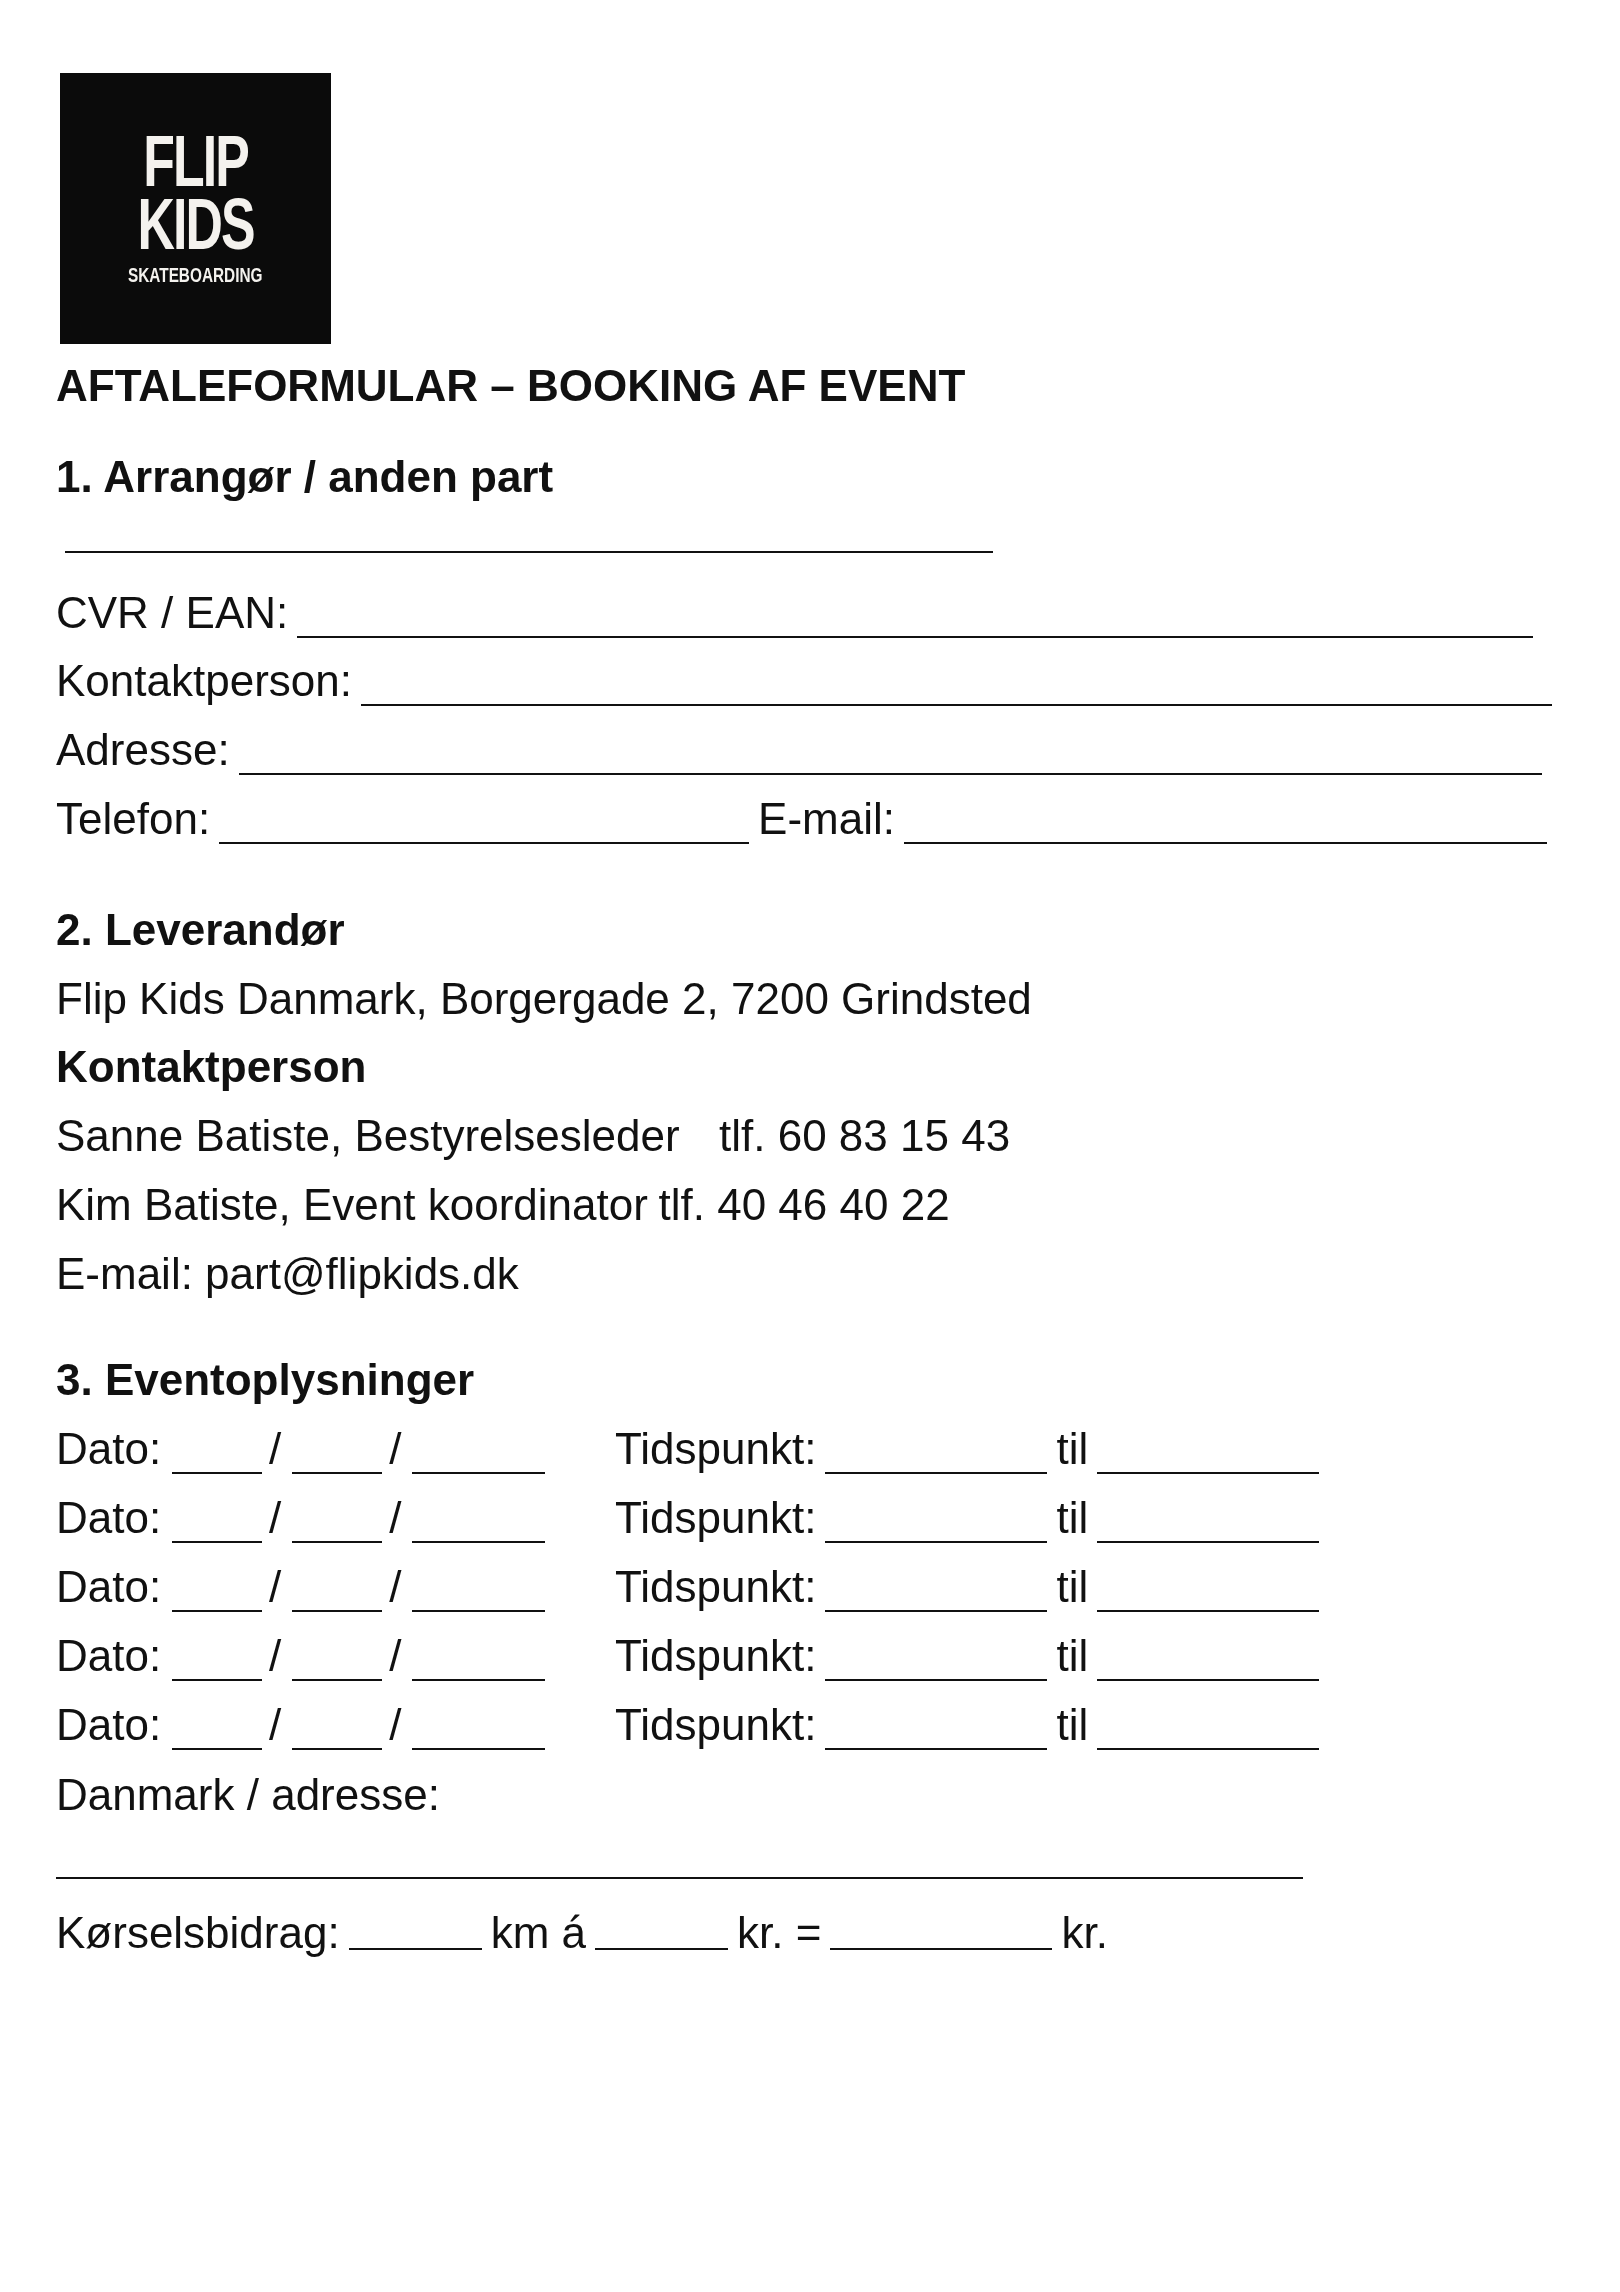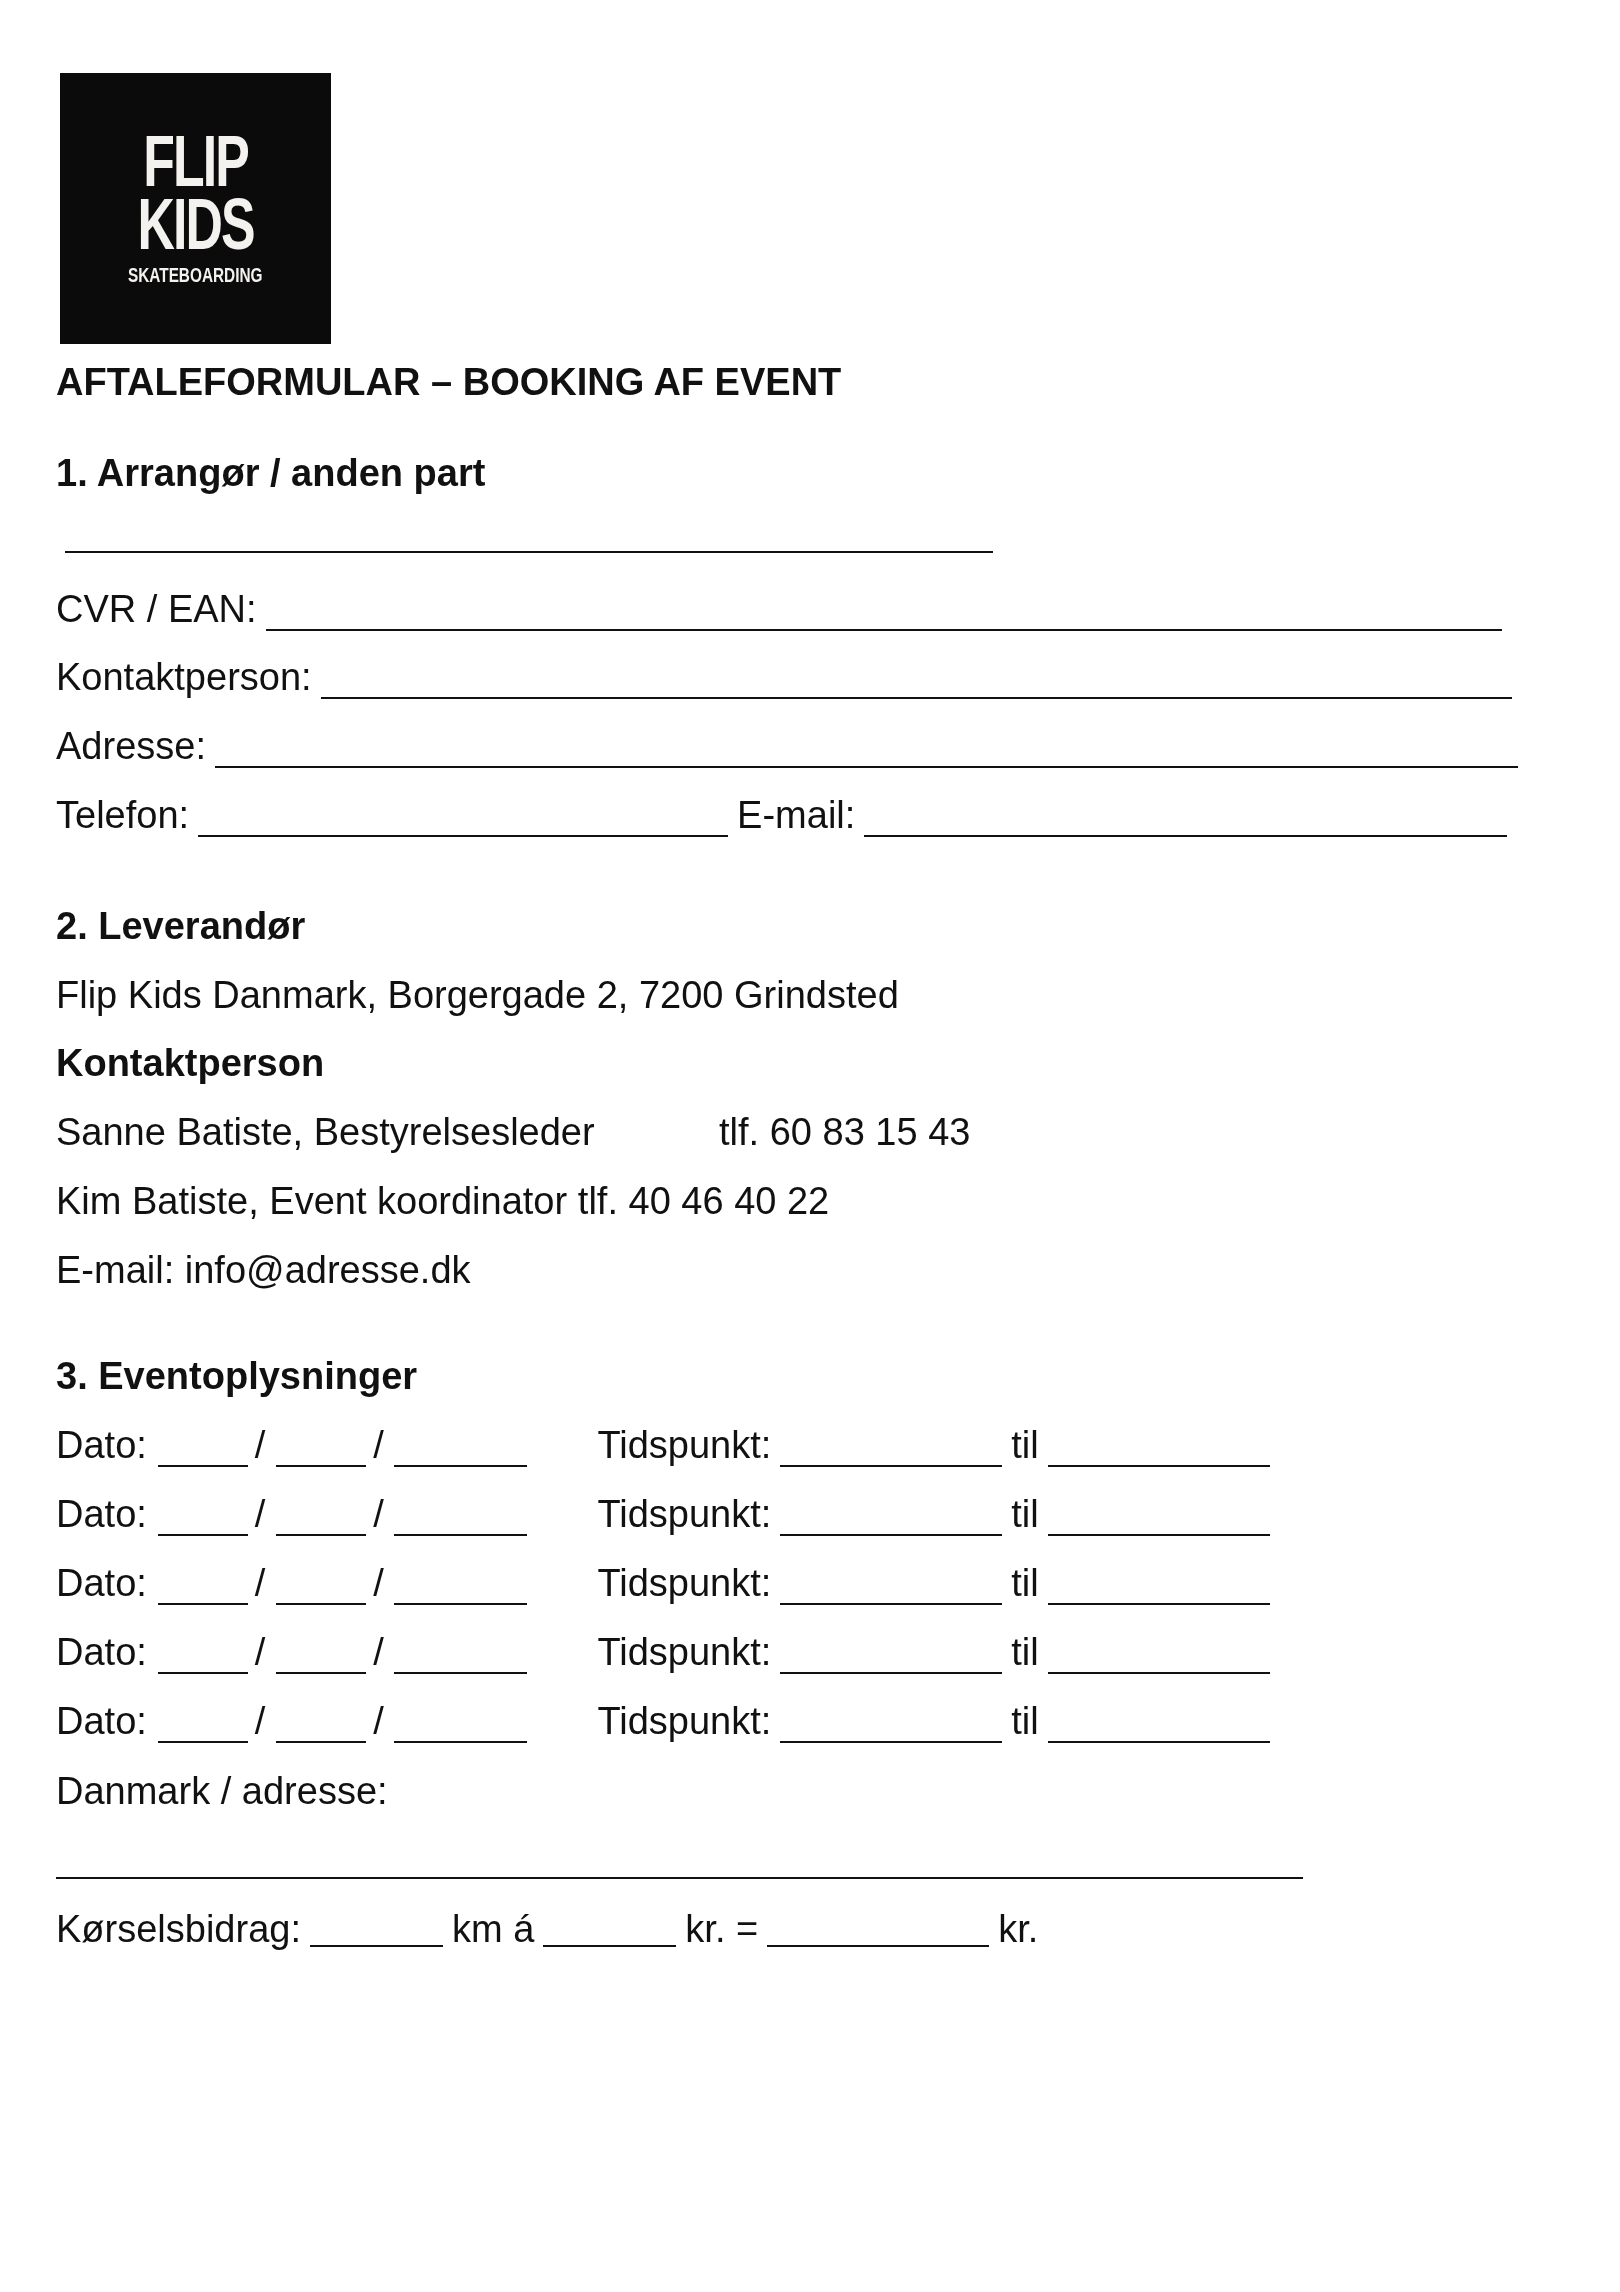--- a/index.html
+++ b/index.html
@@ -15,21 +15,21 @@
   .logo .big {
     font-family: "Liberation Sans", sans-serif; font-weight: bold;
     font-size: 72px; line-height: 63px; letter-spacing: -2.7px;
     transform: scaleX(0.72); transform-origin: center;
   }
   .logo .small {
     font-weight: bold; font-size: 19.7px; letter-spacing: 0px; margin-top: 7.2px;
     transform: scaleX(0.78);
   }
   .line {
-    position: absolute; left: 56px; font-size: 38px; white-space: nowrap;
+    position: absolute; left: 56px; font-size: 44px; white-space: nowrap;
     display: flex; align-items: flex-end;
   }
   .bold { font-weight: bold; }
   .blank {
     display: inline-block; border-bottom: 2.7px solid #111; height: 32px; margin: 0 9px;
   }
   .field-label { display: inline-block; }
 </style>
 </head>
 <body>
@@ -70,21 +70,21 @@
 <div class="line" style="top:974px;">Flip Kids Danmark, Borgergade 2, 7200 Grindsted</div>
 <div class="line bold" style="top:1042px;text-align:right;">Kontaktperson</div>
 <div class="line" style="top:1111px;">
   <span style="display:inline-block;width:663px;">Sanne Batiste, Bestyrelsesleder</span>
   <span>tlf. 60 83 15 43</span>
 </div>
 <div class="line" style="top:1180px;">
   <span style="display:inline-block;margin-right:10.7px;">Kim Batiste, Event koordinator</span>
   <span>tlf. 40 46 40 22</span>
 </div>
-<div class="line" style="top:1249px;">E-mail: info@adresse.dk</div>
+<div class="line" style="top:1249px;">E-mail: part@flipkids.dk</div>
 
 <div class="line bold" style="top:1355px;">3. Eventoplysninger</div>
 
 <div id="date-rows">
     <div class="line" style="top: 1424px;">
       <span>Dato:</span>
       <span class="blank" style="width:90px;margin:0 7.2px 0 10.7px;"></span>
       <span>/</span>
       <span class="blank" style="width:90px;margin:0 7.2px 0 10.7px;"></span>
       <span>/</span>

